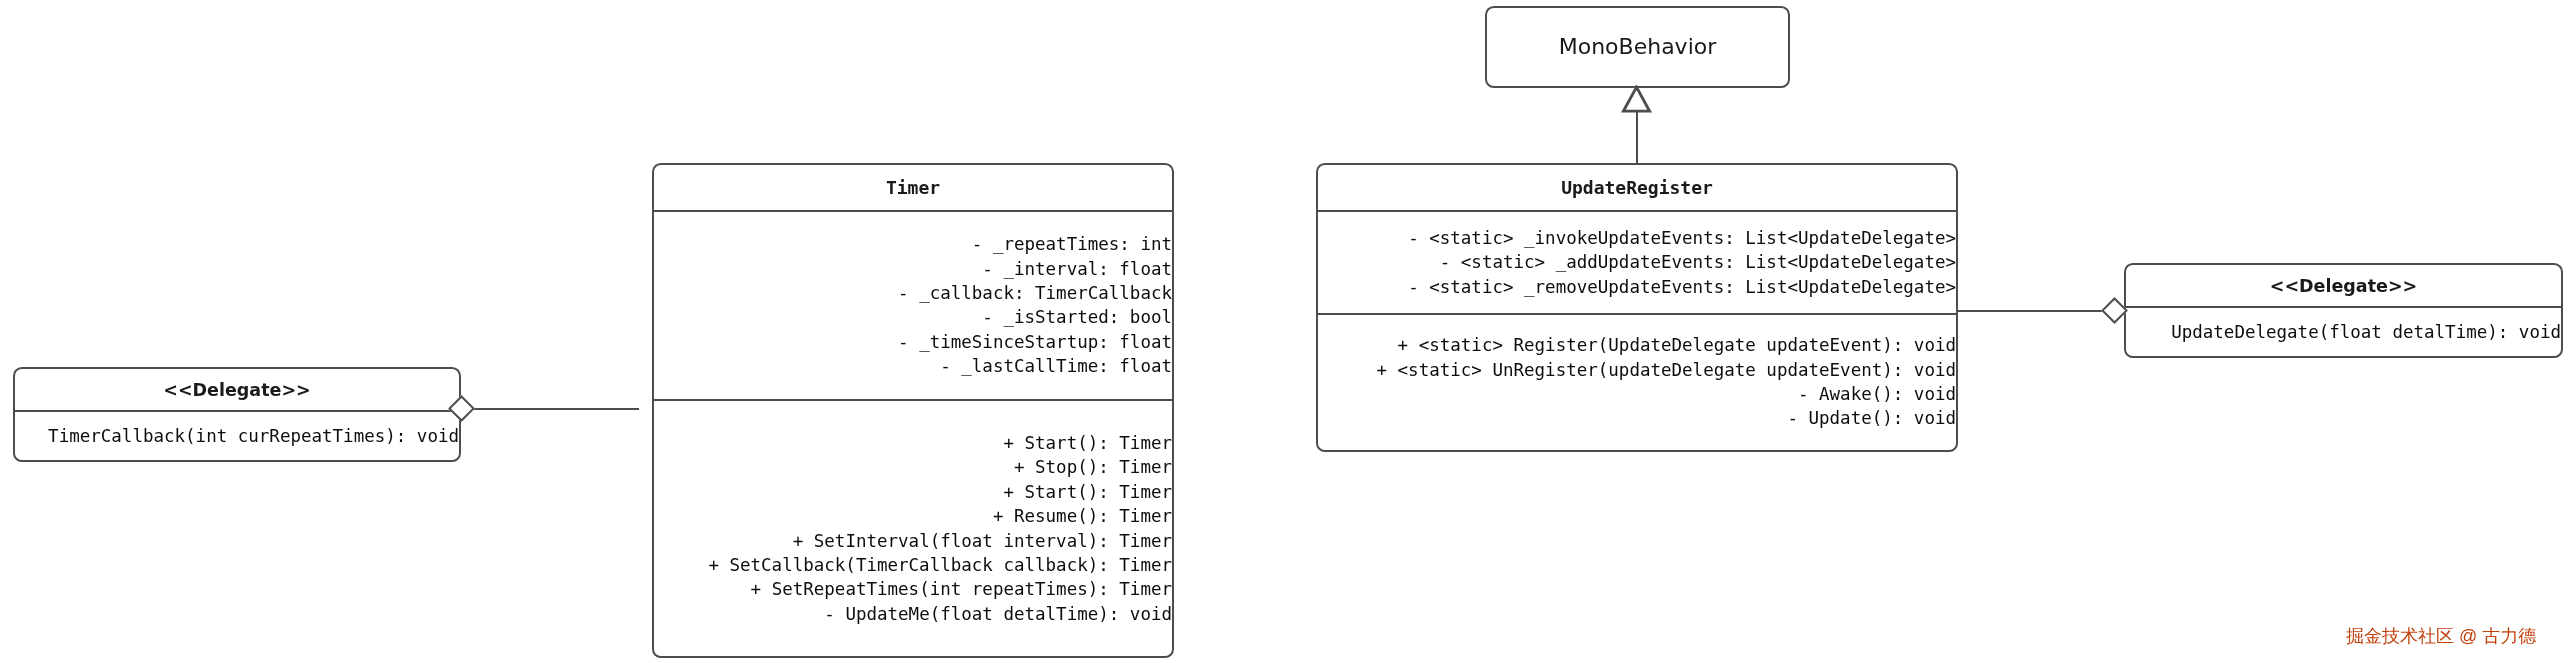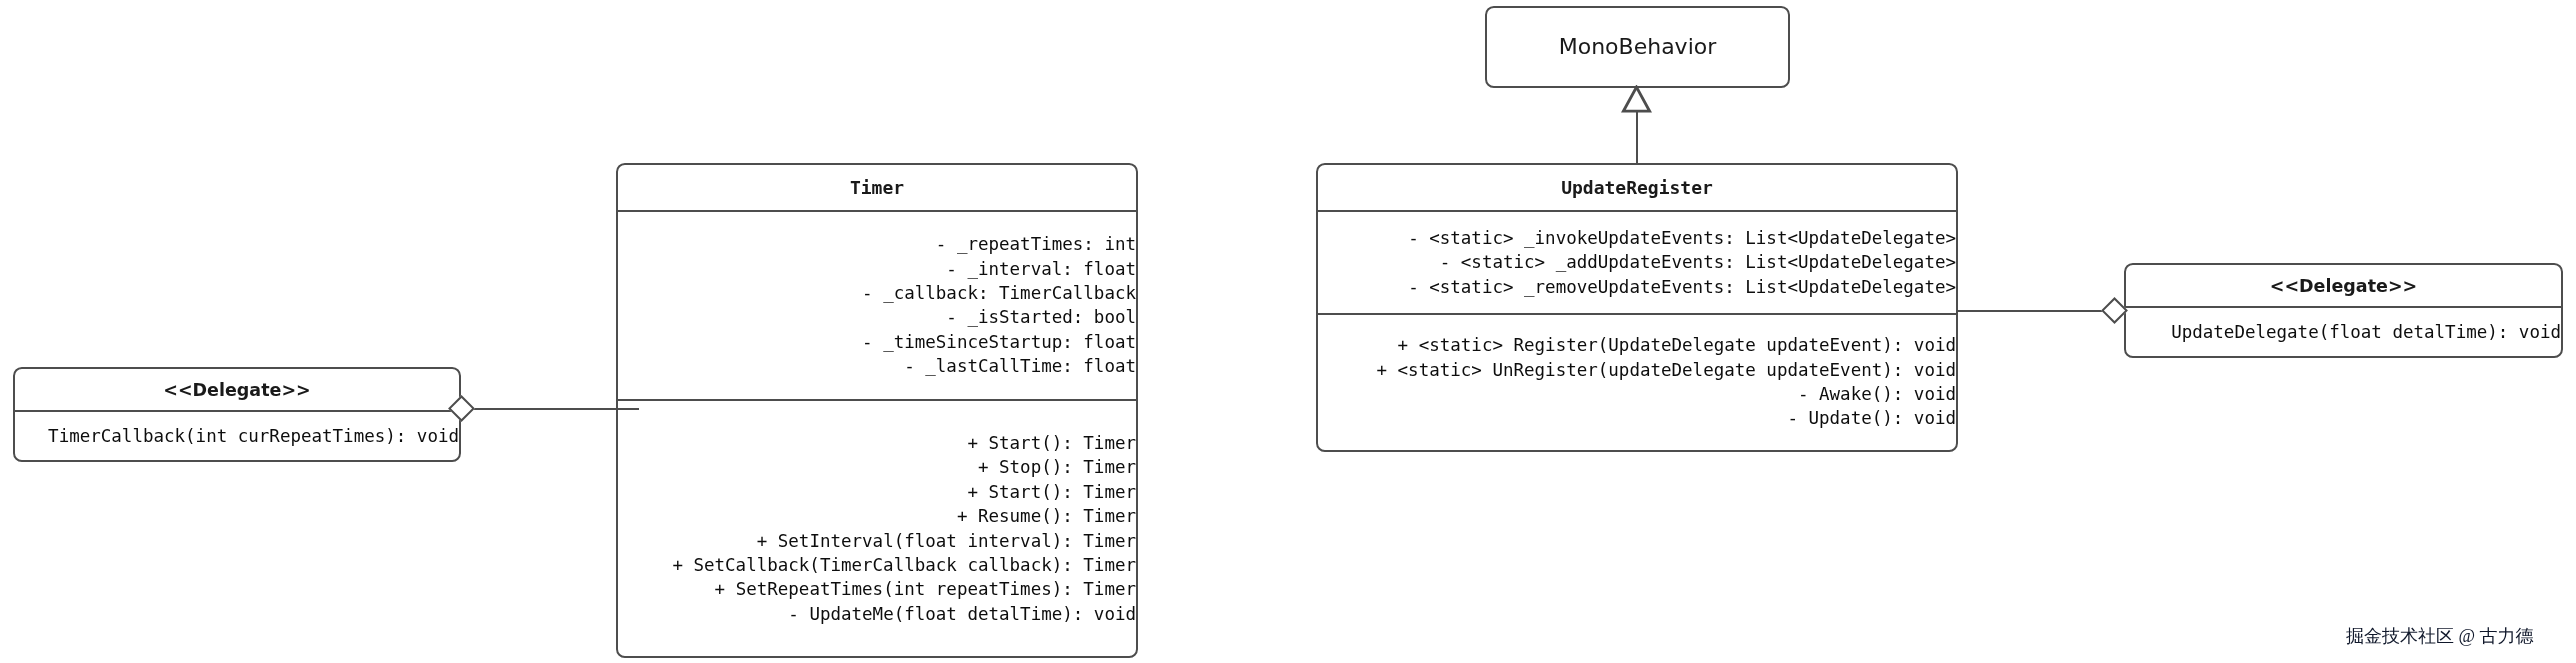--- a/index.html
+++ b/index.html
@@ -86,36 +86,36 @@
 
   .arrow-triangle {
     position: absolute;
     width: 0;
     height: 0;
   }
 
   
   .watermark {
     position: absolute;
-    font-family: Liberation Serif, serif;
+    font-family: Liberation Sans, sans-serif;
     font-size: 18px;
-    color: #0f172a;
+    color: #c2410c;
     white-space: pre;
   }
 </style>
 </head>
 <body>
 
 <div id="canvas">
 
   <div class="uml-box" style="left:1485px; top:5.8px; width:305px; height:82px;">
     <div class="uml-title plain" style="height:77px;">MonoBehavior</div>
   </div>
 
-  <div class="uml-box" style="left:616px; top:163px; width:522px; height:495px;">
+  <div class="uml-box" style="left:652px; top:163px; width:522px; height:495px;">
     <div class="uml-title" style="height:45px;">Timer</div>
 
     <div class="uml-section" style="height:190px;">
       <div class="uml-row">- _repeatTimes: int</div>
       <div class="uml-row">- _interval: float</div>
       <div class="uml-row">- _callback: TimerCallback</div>
       <div class="uml-row">- _isStarted: bool</div>
       <div class="uml-row">- _timeSinceStartup: float</div>
       <div class="uml-row">- _lastCallTime: float</div>
     </div>

